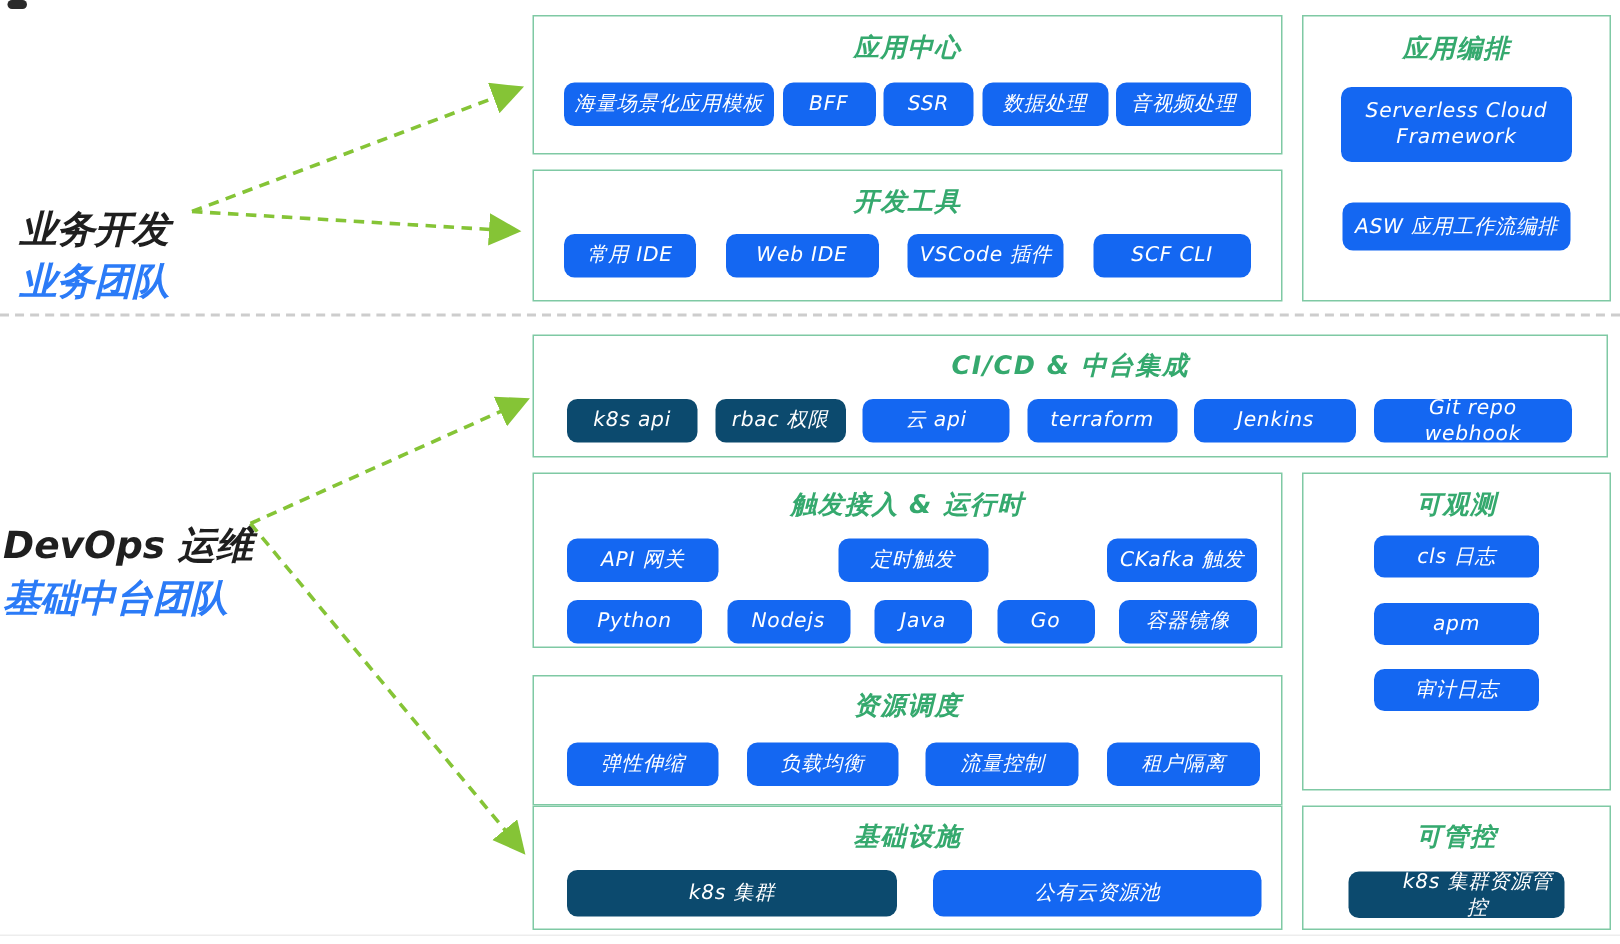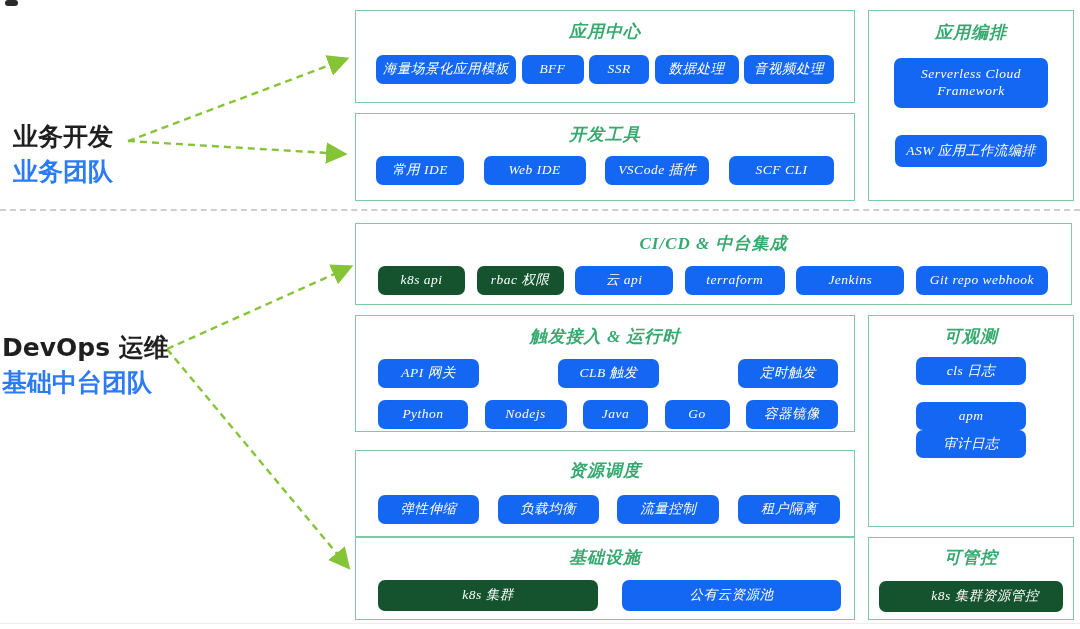--- a/index.html
+++ b/index.html
@@ -2,37 +2,37 @@
 <html><head>
 <meta charset="utf-8">
 <style>
   html,body{margin:0;padding:0;background:#fff;}
   #canvas{
     position:relative;width:1080px;height:629px;background:#ffffff;overflow:hidden;
     font-family:"DejaVu Sans","Liberation Sans",sans-serif;
   }
   
   .box{
-    position:absolute;border:1.5px solid #7fc9a4;background:#fff;box-sizing:border-box;font-family:Liberation Serif, serif;
+    position:absolute;border:1.5px solid #7fc9a4;background:#fff;box-sizing:border-box;
   }
   .box-title{
     text-align:center;color:#35a96e;font-size:17px;font-weight:600;font-style:italic;
     letter-spacing:1px;
   }
   
   .pill{
     background:#1467f2;color:#ffffff;font-size:13.5px;font-style:italic;
     border-radius:7px;display:flex;align-items:center;justify-content:center;
     text-align:center;box-sizing:border-box;height:29px;line-height:1.25;
     padding:0 4px;letter-spacing:.5px;flex:0 0 auto;
   }
-  .pill.orange{background:#14532d;}
+  .pill.orange{background:#0c4a6e;}
   .pill-row{display:flex;justify-content:space-between;align-items:center;}
   
-  .actor{position:absolute;line-height:35px;white-space:nowrap;}
+  .actor{position:absolute;font-style:italic;line-height:35px;white-space:nowrap;margin-top:16px;}
   .actor .role{color:#1f1f1f;font-size:25px;font-weight:600;}
   .actor .team{color:#2b7bf7;font-size:25px;font-weight:600;}
   
   .divider-dashed{position:absolute;left:0;top:209px;width:1080px;border-top:2px dashed #cdcdcd;}
   .divider-bottom{position:absolute;left:0;top:623px;width:1080px;border-top:1px solid #ededed;}
   .arrows{position:absolute;left:0;top:0;pointer-events:none;}
   .artifact{position:absolute;left:5px;top:0;width:13px;height:6px;border-radius:3px;background:#2a2a2a;}
   .col-stack{display:flex;flex-direction:column;align-items:center;}
 </style>
 </head>
@@ -104,38 +104,38 @@
       <div class="pill" style="width:100px;">terraform</div>
       <div class="pill" style="width:108px;">Jenkins</div>
       <div class="pill" style="width:132px;">Git repo webhook</div>
     </div>
   </div>
 
   <div class="box" style="left:355px;top:315px;width:500px;height:117px;">
     <div class="box-title" style="margin-top:9px;">触发接入 &amp; 运行时</div>
     <div class="pill-row" style="margin-top:11px;padding:0 16px 0 22px;">
       <div class="pill" style="width:101px;">API 网关</div>
-      <div class="pill" style="width:101px;">CLB 触发</div>
       <div class="pill" style="width:100px;">定时触发</div>
+      <div class="pill" style="width:100px;">CKafka 触发</div>
     </div>
     <div class="pill-row" style="margin-top:12px;padding:0 16px 0 22px;">
       <div class="pill" style="width:90px;">Python</div>
       <div class="pill" style="width:82px;">Nodejs</div>
       <div class="pill" style="width:65px;">Java</div>
       <div class="pill" style="width:65px;">Go</div>
       <div class="pill" style="width:92px;">容器镜像</div>
     </div>
   </div>
 
   <div class="box" style="left:868px;top:315px;width:206px;height:212px;">
     <div class="box-title" style="margin-top:9px;">可观测</div>
     <div class="col-stack" style="margin-top:9px;">
       <div class="pill" style="width:110px;height:28px;">cls 日志</div>
       <div class="pill" style="width:110px;height:28px;margin-top:17px;">apm</div>
-      <div class="pill" style="width:110px;height:28px;text-align:center;">审计日志</div>
+      <div class="pill" style="width:110px;height:28px;margin-top:16px;text-align:center;">审计日志</div>
     </div>
   </div>
 
   <div class="box" style="left:355px;top:440px;width:500px;height:87px;margin-top:10px;">
     <div class="box-title" style="margin-top:8px;">资源调度</div>
     <div class="pill-row" style="margin-top:13px;padding:0 14px 0 22px;">
       <div class="pill" style="width:101px;">弹性伸缩</div>
       <div class="pill" style="width:101px;">负载均衡</div>
       <div class="pill" style="width:102px;">流量控制</div>
       <div class="pill" style="width:102px;">租户隔离</div>
@@ -146,17 +146,17 @@
     <div class="box-title" style="margin-top:8px;">基础设施</div>
     <div class="pill-row" style="margin-top:11px;padding:0 13px 0 22px;">
       <div class="pill orange" style="width:220px;height:31px;">k8s 集群</div>
       <div class="pill" style="width:219px;height:31px;">公有云资源池</div>
     </div>
   </div>
 
   <div class="box" style="left:868px;top:537px;width:206px;height:83px;">
     <div class="box-title" style="margin-top:8px;">可管控</div>
     <div class="col-stack" style="margin-top:12px;">
-      <div class="pill orange" style="width:184px;height:31px;padding-left:32px;">k8s 集群资源管控</div>
+      <div class="pill orange" style="width:144px;height:31px;padding-left:32px;">k8s 集群资源管控</div>
     </div>
   </div>
 
 </div>
 
 </body></html>

